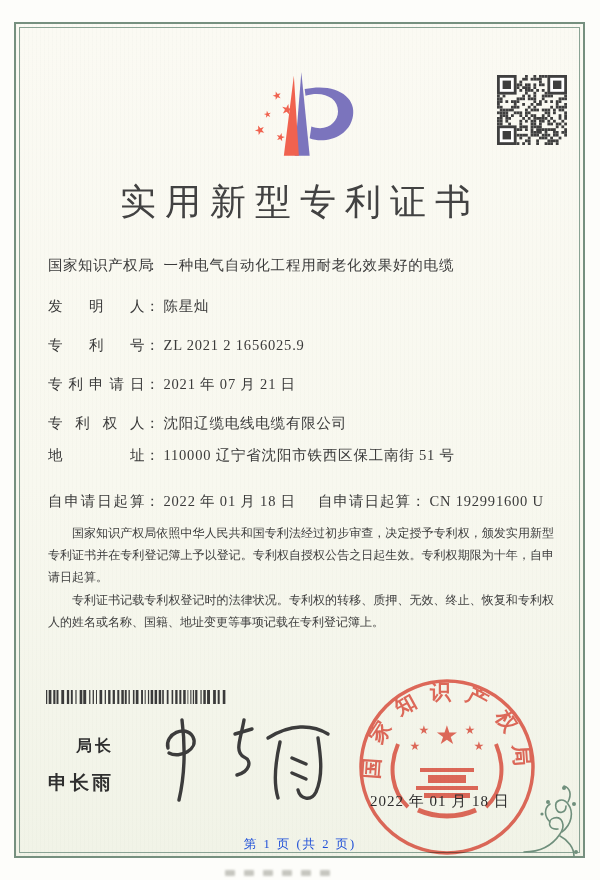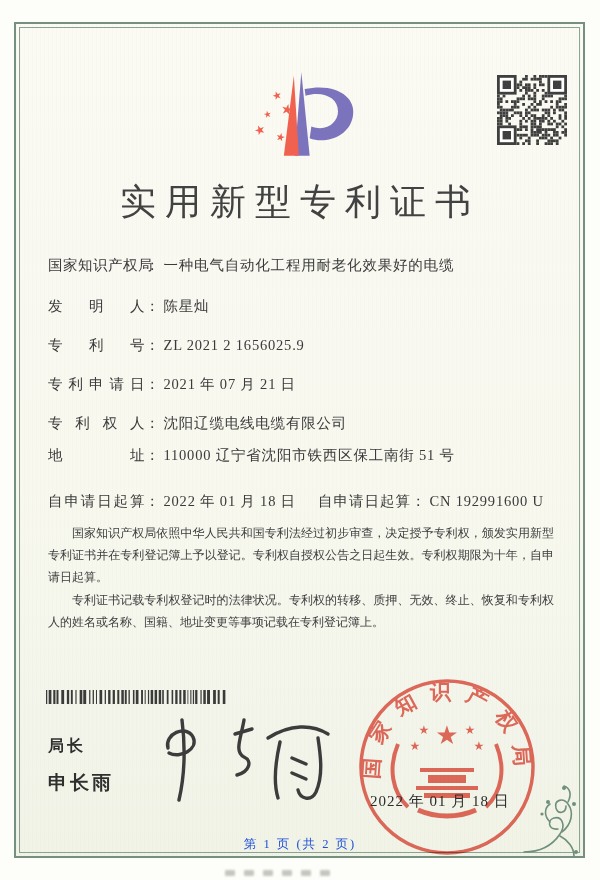--- a/index.html
+++ b/index.html
@@ -49,21 +49,21 @@
   .frow2 { position:absolute; left:270px; white-space:nowrap; }
   .frow2 .flabel{ width:auto; text-align-last:auto; letter-spacing:1px;}
   .body-text {
     position:absolute; left:48px; top:522px; width:506px;
     font-size:12px; line-height:1.85; color:#3d3d3d;
     text-align:justify; 
   }
   .body-text p { text-indent:2em; }
   .barcode { position:absolute; left:46px; top:690px; width:182px; height:14px; }
   .officer { position:absolute; left:48px; top:736px; color:#2f2f2f; }
-  .officer .otitle { font-size:16px; letter-spacing:3px; font-weight:600; font-family:"Liberation Sans","DejaVu Sans",sans-serif; }
+  .officer .otitle { font-size:16px; letter-spacing:3px; font-weight:600; font-family:"Liberation Sans","DejaVu Sans",sans-serif;text-align:right; }
   .officer .oname  { font-size:19px; letter-spacing:3px; font-weight:600; margin-top:13px; font-family:"Liberation Sans","DejaVu Sans",sans-serif; }
   .signature { position:absolute; left:152px; top:712px; width:190px; height:100px; }
   .seal { position:absolute; left:352px; top:672px; width:190px; height:190px; opacity:0.88; mix-blend-mode:multiply; }
   .issue-date {
     position:absolute; left:370px; top:792px; z-index:5;
     font-size:15px; color:#2c2c2c; letter-spacing:1px;
   }
   .page-footer {
     position:absolute; left:0; top:836px; width:100%;
     text-align:center; font-size:12.5px; letter-spacing:2px; color:#1d4ed8;

